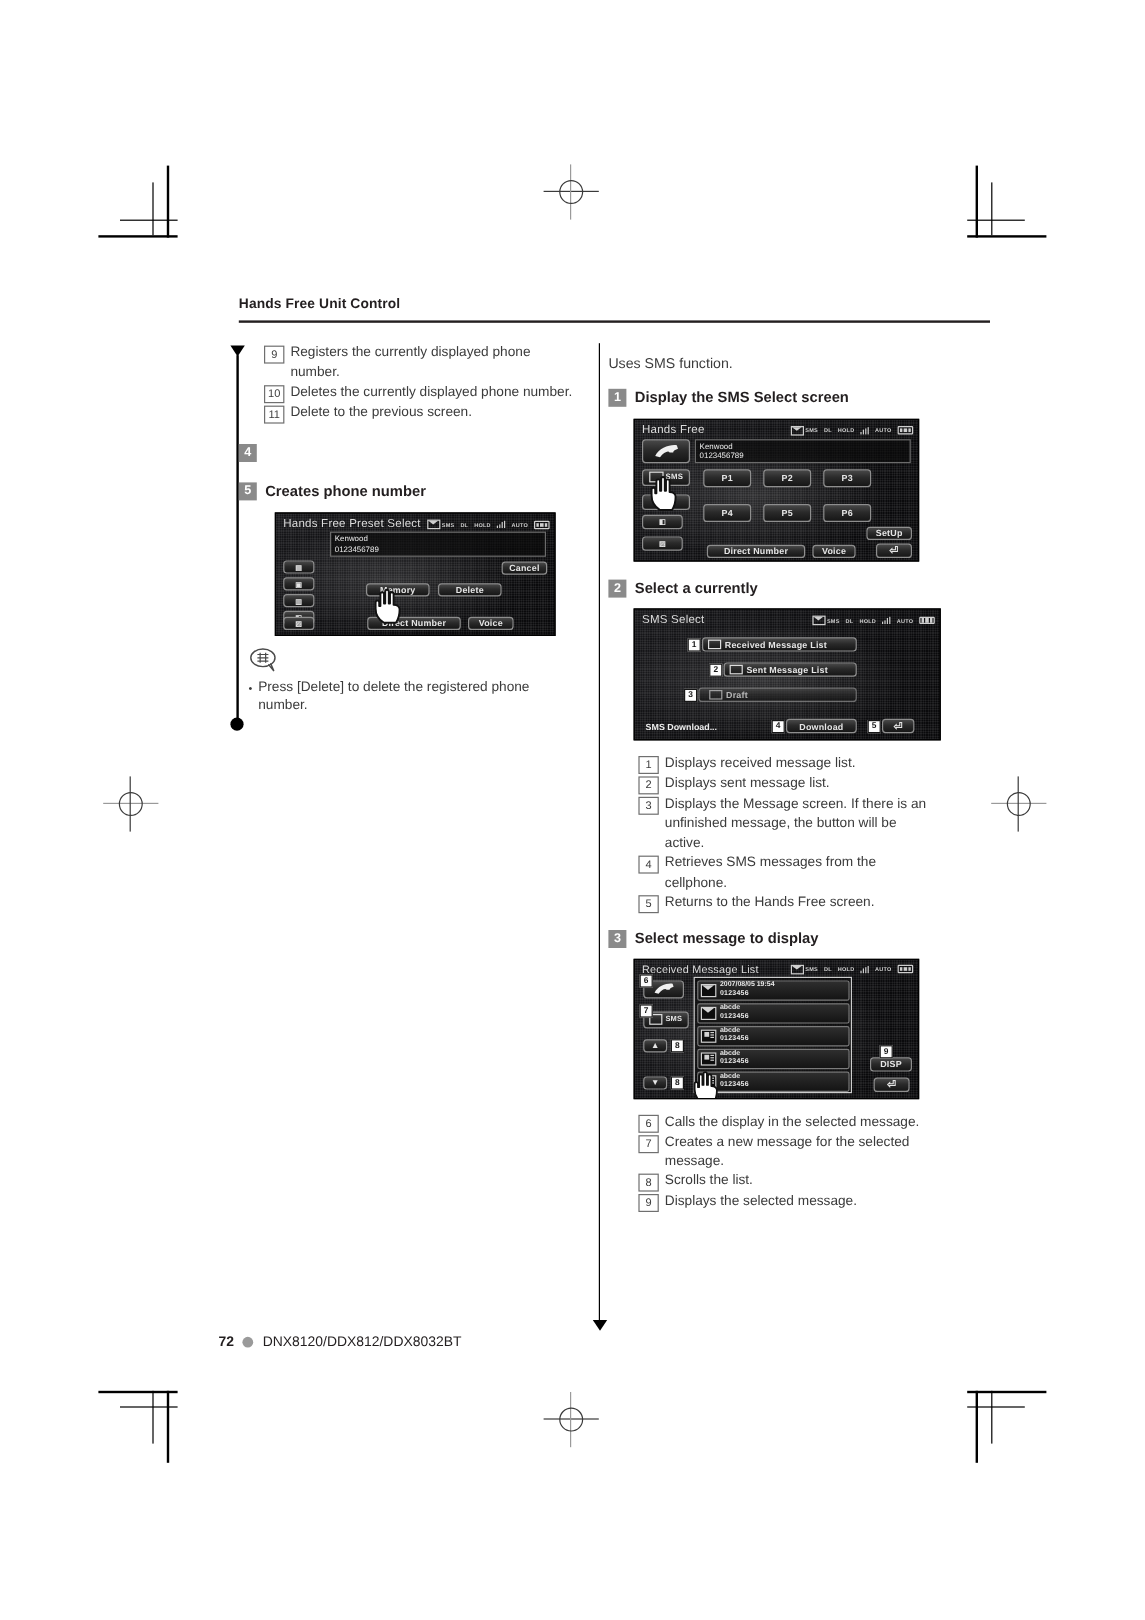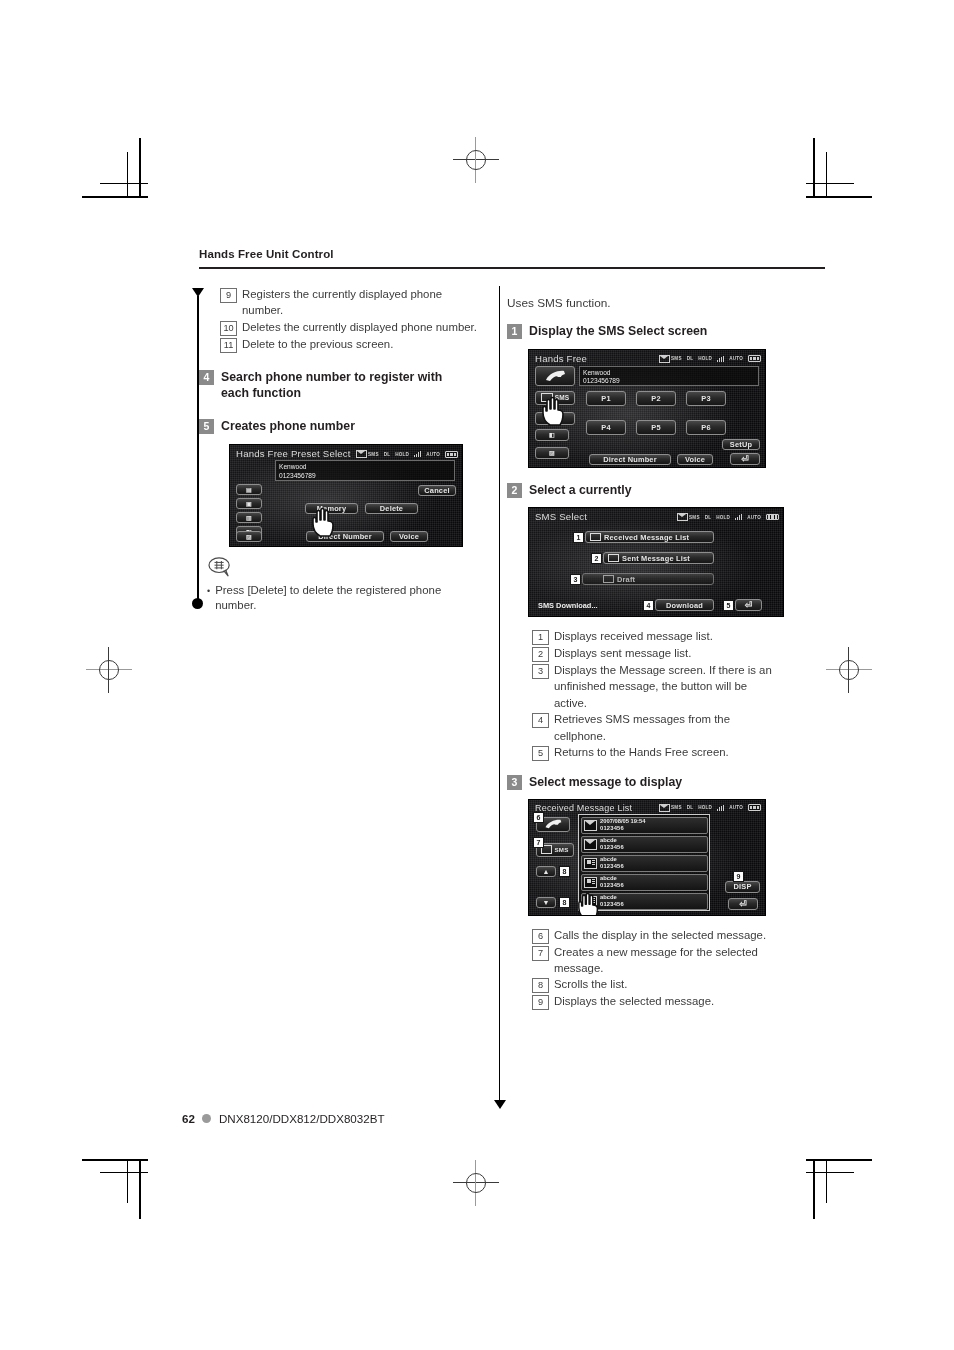--- a/index.html
+++ b/index.html
@@ -358,21 +358,20 @@
         <span class="ref-text">Deletes the currently displayed phone number.</span>
       </div>
       <div class="ref-row">
         <span class="numbox">11</span>
         <span class="ref-text">Delete to the previous screen.</span>
       </div>
     </div>
 
     <div class="step" style="margin-top:16px;">
       <div class="step-num">4</div>
-      <div class="step-title" style="width:248px;">Search phone number to register with each function</div>
     </div>
 
     <div class="step" style="margin-top:16px;">
       <div class="step-num">5</div>
       <div class="step-title">Creates phone number</div>
     </div>
 
     <div class="screen" style="margin-left:30px; margin-top:10px; width:234px; height:103px;">
       <div class="bg"></div>
       <div class="fg">
@@ -550,21 +549,21 @@
           <span>Received Message List</span>
         </div>
 
         <div class="callout" style="left:62px; top:45px;">2</div>
         <div class="btn" style="left:74px; top:44px; width:111px; height:12px; justify-content:flex-start; padding-left:4px;">
           <span style="display:inline-block;width:9px;height:6px;border:1px solid #ddd;margin-right:3px;"></span>
           <span>Sent Message List</span>
         </div>
 
         <div class="callout" style="left:41px; top:66px;">3</div>
-        <div class="btn" style="left:53px; top:65px; width:132px; height:12px; justify-content:flex-start; padding-left:20px; opacity:.72;">
+        <div class="btn" style="left:53px; top:65px; width:132px; height:12px; justify-content:flex-start; padding-left:8px; opacity:.72;">
           <span style="display:inline-block;width:9px;height:6px;border:1px solid #ccc;margin-right:3px;"></span>
           <span>Draft</span>
         </div>
 
         <div class="field" style="left:6px; top:91px; width:82px; height:13px; border:none; background:transparent; font-size:7.4px; font-weight:bold; padding-top:3px;">SMS Download...</div>
         <div class="callout" style="left:114px; top:92px;">4</div>
         <div class="btn" style="left:126px; top:91px; width:59px; height:12px;">Download</div>
         <div class="callout" style="left:194px; top:92px;">5</div>
         <div class="btn" style="left:206px; top:91px; width:27px; height:12px; font-size:9px;">⏎</div>
       </div>
@@ -705,18 +704,18 @@
         <span class="ref-text">Scrolls the list.</span>
       </div>
       <div class="ref-row">
         <span class="numbox">9</span>
         <span class="ref-text">Displays the selected message.</span>
       </div>
     </div>
   </div>
 
   <div class="footer">
-    <span class="pg">62</span>
+    <span class="pg">72</span>
     <span class="dot"></span>
     <span>DNX8120/DDX812/DDX8032BT</span>
   </div>
 
 </div>
 
 </body></html>

